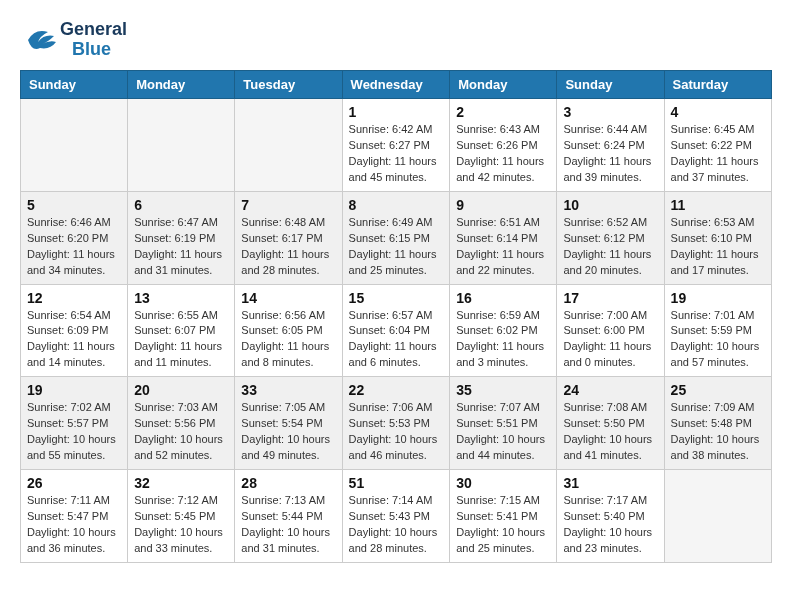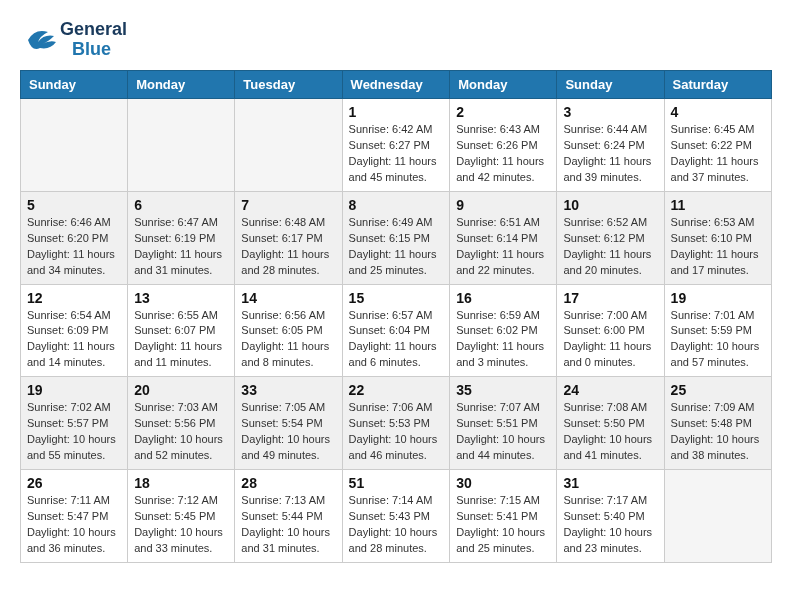--- a/index.html
+++ b/index.html
@@ -230,21 +230,21 @@
           <div class="day-number">25</div>
           <div class="day-info">Sunrise: 7:09 AM<br>Sunset: 5:48 PM<br>Daylight: 10 hours and 38 minutes.</div>
         </td>
       </tr>
       <tr>
         <td>
           <div class="day-number">26</div>
           <div class="day-info">Sunrise: 7:11 AM<br>Sunset: 5:47 PM<br>Daylight: 10 hours and 36 minutes.</div>
         </td>
         <td>
-          <div class="day-number">18</div>
+          <div class="day-number">32</div>
           <div class="day-info">Sunrise: 7:12 AM<br>Sunset: 5:45 PM<br>Daylight: 10 hours and 33 minutes.</div>
         </td>
         <td>
           <div class="day-number">28</div>
           <div class="day-info">Sunrise: 7:13 AM<br>Sunset: 5:44 PM<br>Daylight: 10 hours and 31 minutes.</div>
         </td>
         <td>
           <div class="day-number">51</div>
           <div class="day-info">Sunrise: 7:14 AM<br>Sunset: 5:43 PM<br>Daylight: 10 hours and 28 minutes.</div>
         </td>

